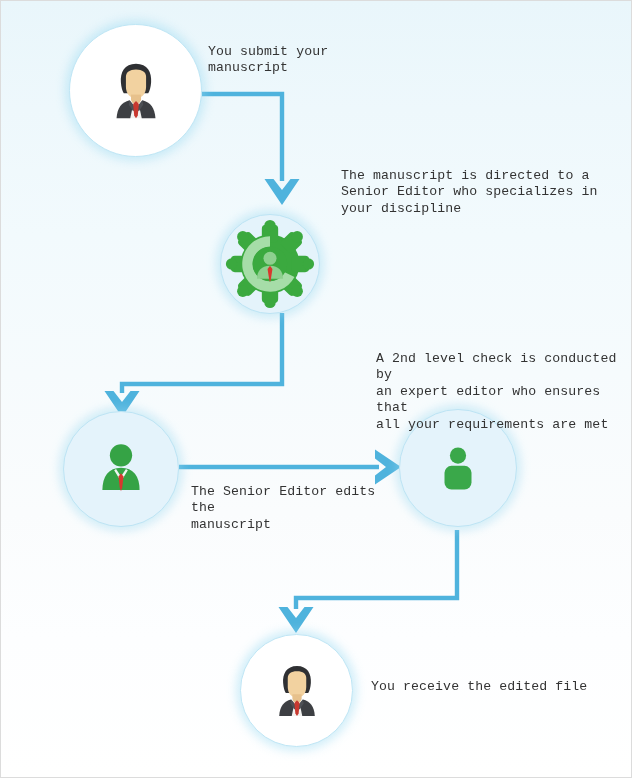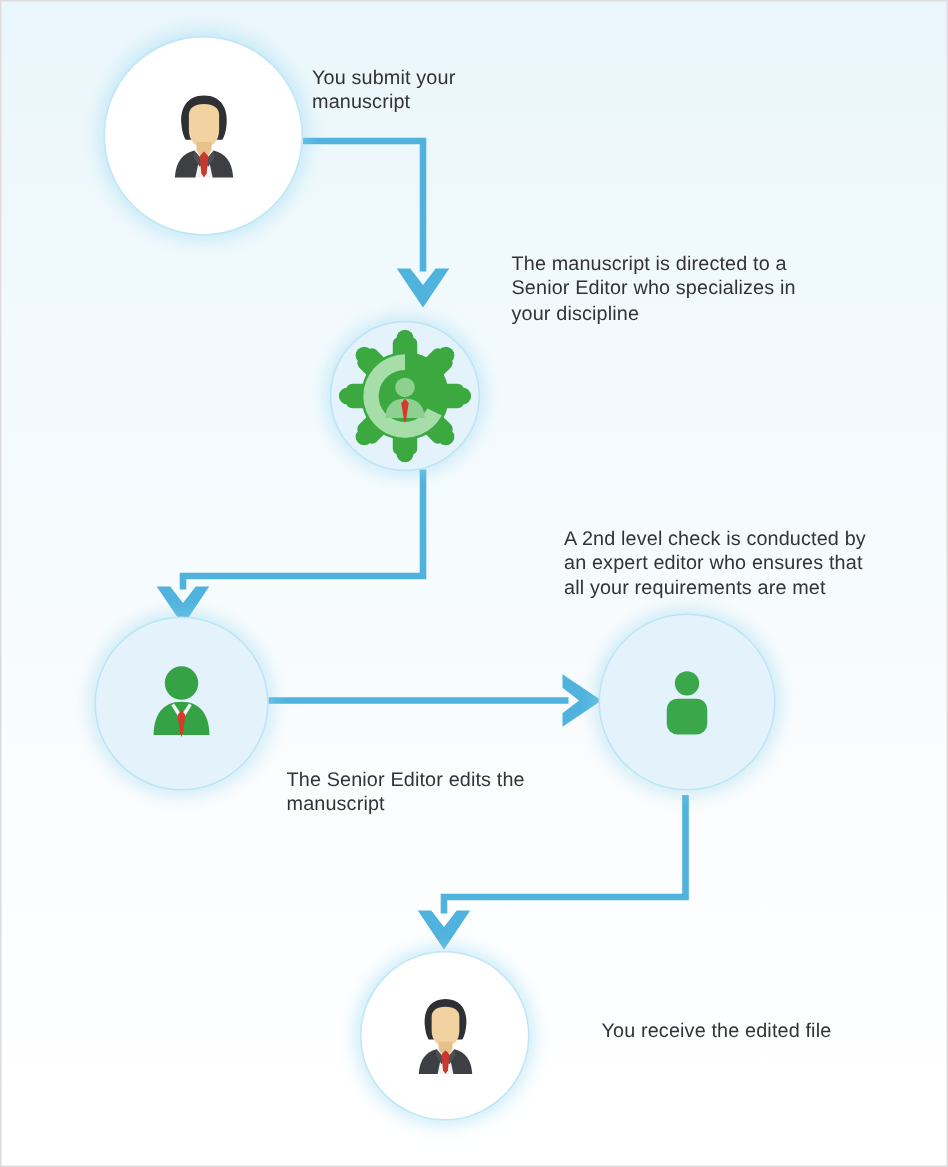--- a/index.html
+++ b/index.html
@@ -15,21 +15,21 @@
     box-sizing: border-box;
     border: 1px solid #dcdcdc;
     background: linear-gradient(180deg,
         #e9f6fb 0%,
         #eef8fc 14%,
         #f2fafd 30%,
         #f6fbfd 48%,
         #fafcfd 66%,
         #fdfeff 82%,
         #ffffff 100%);
-    font-family: Liberation Sans, sans-serif;
+    font-family: Liberation Mono, monospace;
   }
 
   
   #wires {
     position: absolute;
     left: 0; top: 0;
     width: 632px;
     height: 778px;
     pointer-events: none;
   }
@@ -166,21 +166,21 @@
   <div class="node node-blue" style="left:62px; top:410px; width:116px; height:116px;">
     <svg width="62" height="62" viewBox="0 0 100 100">
       <circle cx="50" cy="28" r="18" fill="#35a345"></circle>
       <path d="M50 48 C30 48 20 62 20 84 L80 84 C80 62 70 48 50 48 Z" fill="#35a345"></path>
 
       <path d="M42 50 L50 62 L58 50 L61 52 L50 70 L39 52 Z" fill="#eef6ef"></path>
 
       <path d="M50 57 L54 62 L52 80 L50 86 L48 80 L46 62 Z" fill="#d8382e"></path>
     </svg>
   </div>
-  <div class="caption" style="left:190px; top:483px; width:210px;margin-top:28px;">The Senior Editor edits the
+  <div class="caption" style="left:190px; top:483px; width:210px;">The Senior Editor edits the
 manuscript</div>
 
   <div class="node node-blue" style="left:398px; top:408px; width:118px; height:118px;">
     <svg width="54" height="54" viewBox="0 0 100 100">
       <circle cx="50" cy="27" r="15" fill="#3aa84a"></circle>
       <rect x="25" y="46" width="50" height="44" rx="13" fill="#3aa84a"></rect>
     </svg>
   </div>
   <div class="caption" style="left:375px; top:350px; width:250px;">A 2nd level check is conducted by
 an expert editor who ensures that
@@ -193,15 +193,15 @@
       <path d="M36 30 C36 24 41 20 50 20 C59 20 64 24 64 30 L64 44 C64 54 58 60 50 60 C42 60 36 54 36 44 Z" fill="#f2d2a0"></path>
       <path d="M43 55 L57 55 L57 67 L43 67 Z" fill="#e7c18c"></path>
       <path d="M43 62 L50 76 L57 62 L62 66 L62 88 L38 88 L38 66 Z" fill="#f2f2f0"></path>
       <path d="M41 63 C30 66 24 73 23 88 L42 88 L46 69 Z" fill="#3d3f43"></path>
       <path d="M59 63 C70 66 76 73 77 88 L58 88 L54 69 Z" fill="#3d3f43"></path>
       <path d="M41 63 L50 74 L46 78 L40 69 Z" fill="#4d5055"></path>
       <path d="M59 63 L50 74 L54 78 L60 69 Z" fill="#4d5055"></path>
       <path d="M50 64 L54 68 L52.5 84 L50 88 L47.5 84 L46 68 Z" fill="#c8382f"></path>
     </svg>
   </div>
-  <div class="caption" style="left:370px; top:678px; width:220px;margin-left:30px;">You receive the edited file</div>
+  <div class="caption" style="left:370px; top:678px; width:220px;">You receive the edited file</div>
 
 </div>
 
 </body></html>

